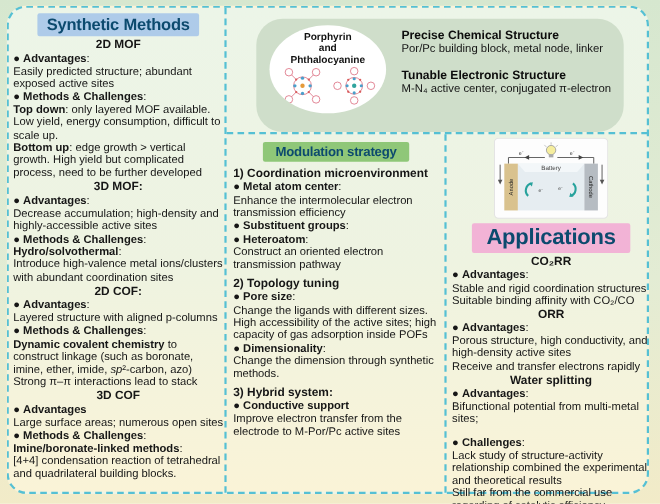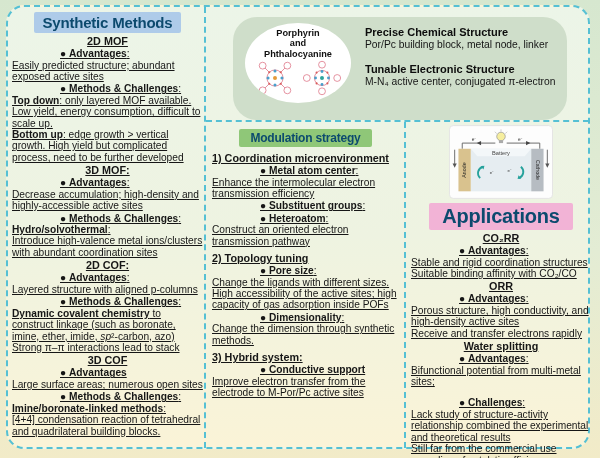--- a/index.html
+++ b/index.html
@@ -16,25 +16,25 @@
   .div-v1{position:absolute;left:204px;top:7px;height:441px;width:0;border-left:2px dashed var(--border-dash);}
   .div-h {position:absolute;left:206px;top:120px;width:383px;height:0;border-top:2px dashed var(--border-dash);}
   .div-v2{position:absolute;left:404px;top:122px;height:326px;width:0;border-left:2px dashed var(--border-dash);}
 
   .panel{position:absolute;}
   .hdr{display:table;margin:0 auto;font-weight:700;color:#0c4a6e;border-radius:2px;letter-spacing:-0.2px;}
   .hdr-syn{font-size:15px;padding:2px 9px;background:var(--synthetic-header-bg);margin-bottom:2px;}
   .hdr-mod{font-size:12px;padding:2px 11px;background:var(--modulation-header-bg);margin:3px auto 4px;}
   .hdr-app{font-size:20px;padding:2px 13px;background:var(--applications-header-bg);margin:4px auto 2px;}
 
-  .ln{font-size:10.2px;line-height:1.12;color:#161616;text-decoration:underline;}
+  .ln{font-size:10.2px;line-height:1.12;color:#161616;}
   .ln b{font-weight:700;}
   .ln i{font-style:italic;}
   .ln-h{text-align:center;font-weight:700;font-size:10.8px;margin-top:1px;}
-  .ln-b{margin-top:1px;margin-left:48px;}
+  .ln-b{margin-top:1px;}
   .ln-n{font-weight:700;font-size:10.8px;margin:5px 0 1px;}
   .m1{margin-top:10px;}
 
   .left-panel {left:12px;top:12px;width:191px;}
   .mid-panel  {left:212px;top:126px;width:187px;}
   .right-panel{left:411px;top:124px;width:180px;}
 
   .topbox{position:absolute;left:233px;top:17px;width:334px;height:103px;background:var(--top-box-bg);border-radius:24px;}
   .ellipse{position:absolute;left:12px;top:6px;width:106px;height:80px;background:#ffffff;border-radius:50%;overflow:hidden;}
   .ellipse-label{padding-top:5px;text-align:center;font-weight:700;font-size:9.2px;line-height:1.12;white-space:pre-line;color:#111;}

